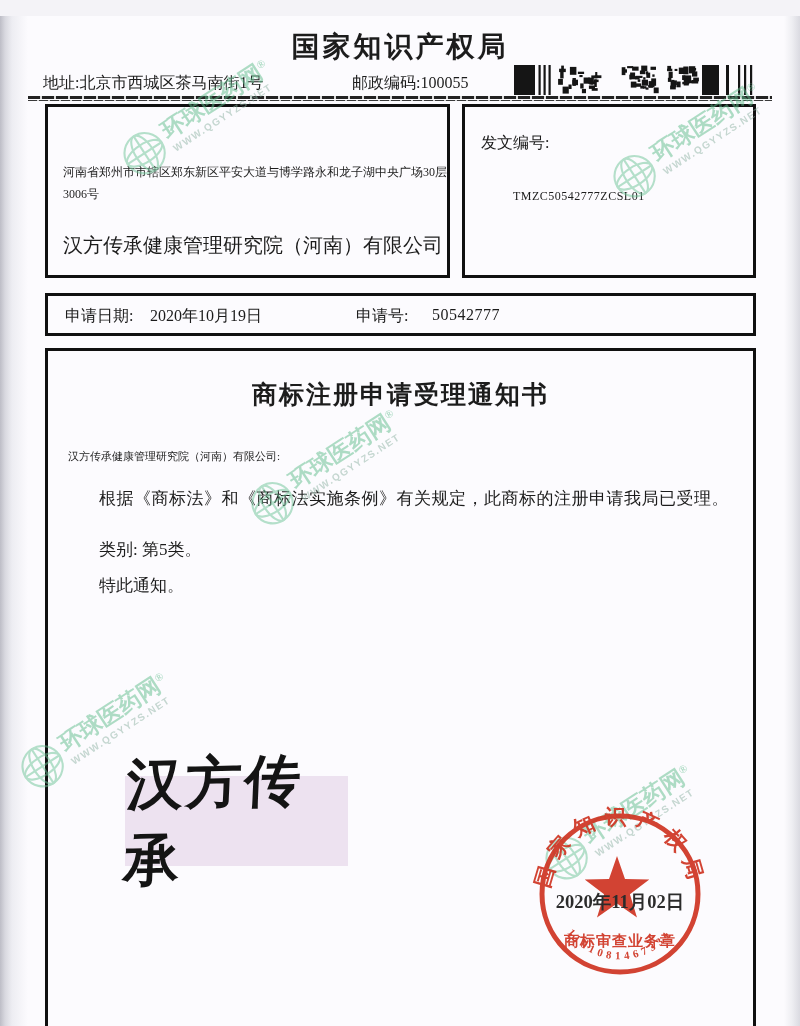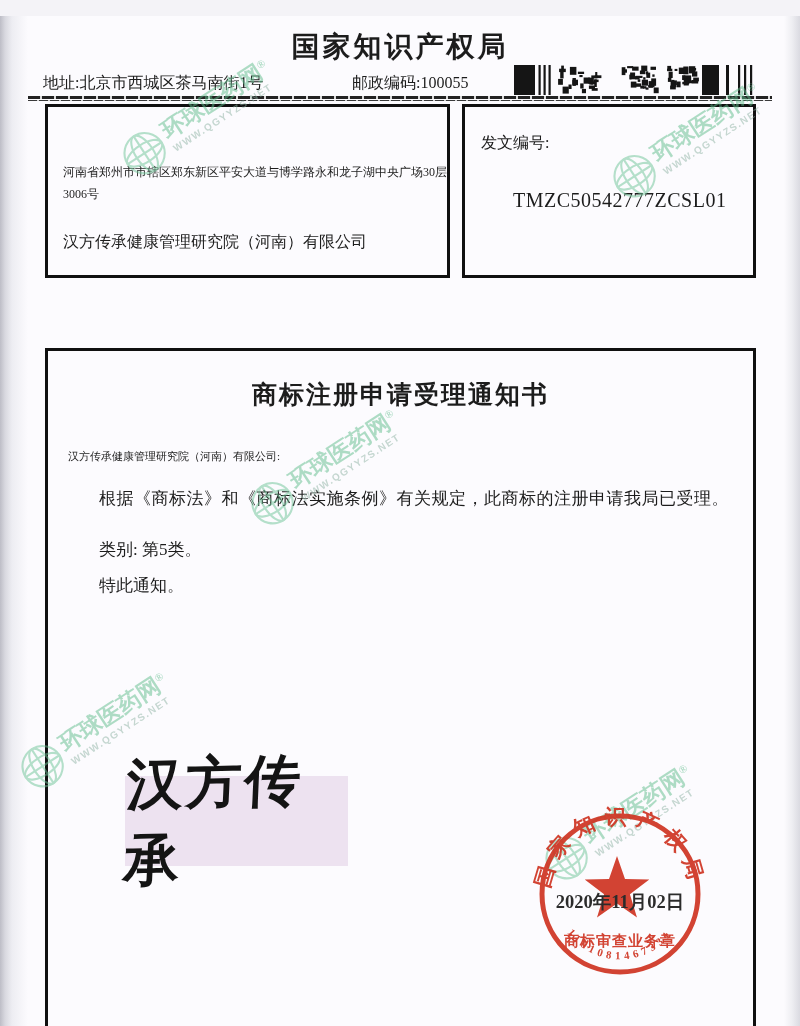--- a/index.html
+++ b/index.html
@@ -18,23 +18,23 @@
   .rule .r1{height:2.6px;background:repeating-linear-gradient(90deg,#232323 0 12px,#dcdcdc 12px 14px);}
   .rule .r2{margin-top:1.2px;height:1.7px;background:repeating-linear-gradient(90deg,#3a3a3a 0 9px,#d2d2d2 9px 11px);}
   .box{position:absolute;border:3px solid #101010;box-sizing:border-box;}
   .box-recipient{left:45px;top:88px;width:405px;height:174px;}
   .box-dispatch{left:462px;top:88px;width:294px;height:174px;padding-left:44px;}
   .box-app{left:45px;top:277px;width:711px;height:43px;}
   .box-main{left:45px;top:332px;width:711px;height:880px;}
   .rc-row{position:absolute;left:15px;top:11px;font-size:16px;}
   .rc-row .pcv{margin-left:38px;letter-spacing:1px;}
   .rc-addr{position:absolute;left:15px;top:55px;width:388px;font-size:12px;line-height:21.5px;}
-  .rc-comp{position:absolute;left:15px;top:125px;font-size:16px;}
+  .rc-comp{position:absolute;left:15px;top:125px;font-size:20px;}
   .dp-label{position:absolute;left:16px;top:26px;font-size:16px;}
-  .dp-num{position:absolute;left:48px;top:82px;font-size:20px;letter-spacing:.5px;}
+  .dp-num{position:absolute;left:48px;top:82px;font-size:12px;letter-spacing:.5px;}
   .ap-span{position:absolute;top:10px;font-size:16px;}
   .ap-dl{left:17px;} .ap-dv{left:102px;} .ap-nl{left:308px;} .ap-nv{left:384px;letter-spacing:.5px;}
   .n-title{position:absolute;left:0;right:0;top:27px;text-align:center;font-size:25px;font-weight:bold;letter-spacing:2px;}
   .n-sal{position:absolute;left:20px;top:98px;font-size:11px;}
   .n-body{position:absolute;left:17px;top:135px;width:668px;font-size:17px;letter-spacing:.5px;text-indent:34px;line-height:26px;}
   .n-cat{position:absolute;left:51px;top:187px;font-size:17px;}
   .n-close{position:absolute;left:51px;top:223px;font-size:17px;}
   .tm-box{position:absolute;left:77px;top:425px;width:223px;height:90px;background:#ede2f0;
         display:flex;align-items:center;justify-content:center;}
   .tm-text{font-size:56px;font-weight:900;letter-spacing:3px;transform:rotate(-1.5deg) skewX(-4deg);color:#141414;}
@@ -166,20 +166,26 @@
   <div class="box box-recipient">
     <div class="rc-addr">河南省郑州市市辖区郑东新区平安大道与博学路永和龙子湖中央广场30层3006号</div>
     <div class="rc-comp">汉方传承健康管理研究院（河南）有限公司</div>
   </div>
 
   <div class="box box-dispatch">
     <div class="dp-label">发文编号:</div>
     <div class="dp-num">TMZC50542777ZCSL01</div>
   </div>
 
+  <div class="box box-app">
+    <span class="ap-span ap-dl">申请日期:</span>
+    <span class="ap-span ap-dv">2020年10月19日</span>
+    <span class="ap-span ap-nl">申请号:</span>
+    <span class="ap-span ap-nv">50542777</span>
+  </div>
 
   <div class="box box-main">
     <div class="n-title">商标注册申请受理通知书</div>
     <div class="n-sal">汉方传承健康管理研究院（河南）有限公司:</div>
     <div class="n-body">根据《商标法》和《商标法实施条例》有关规定，此商标的注册申请我局已受理。</div>
     <div class="n-cat">类别: 第5类。</div>
     <div class="n-close">特此通知。</div>
     <div class="tm-box">
       <span class="tm-text">汉方传承</span>
     </div>

